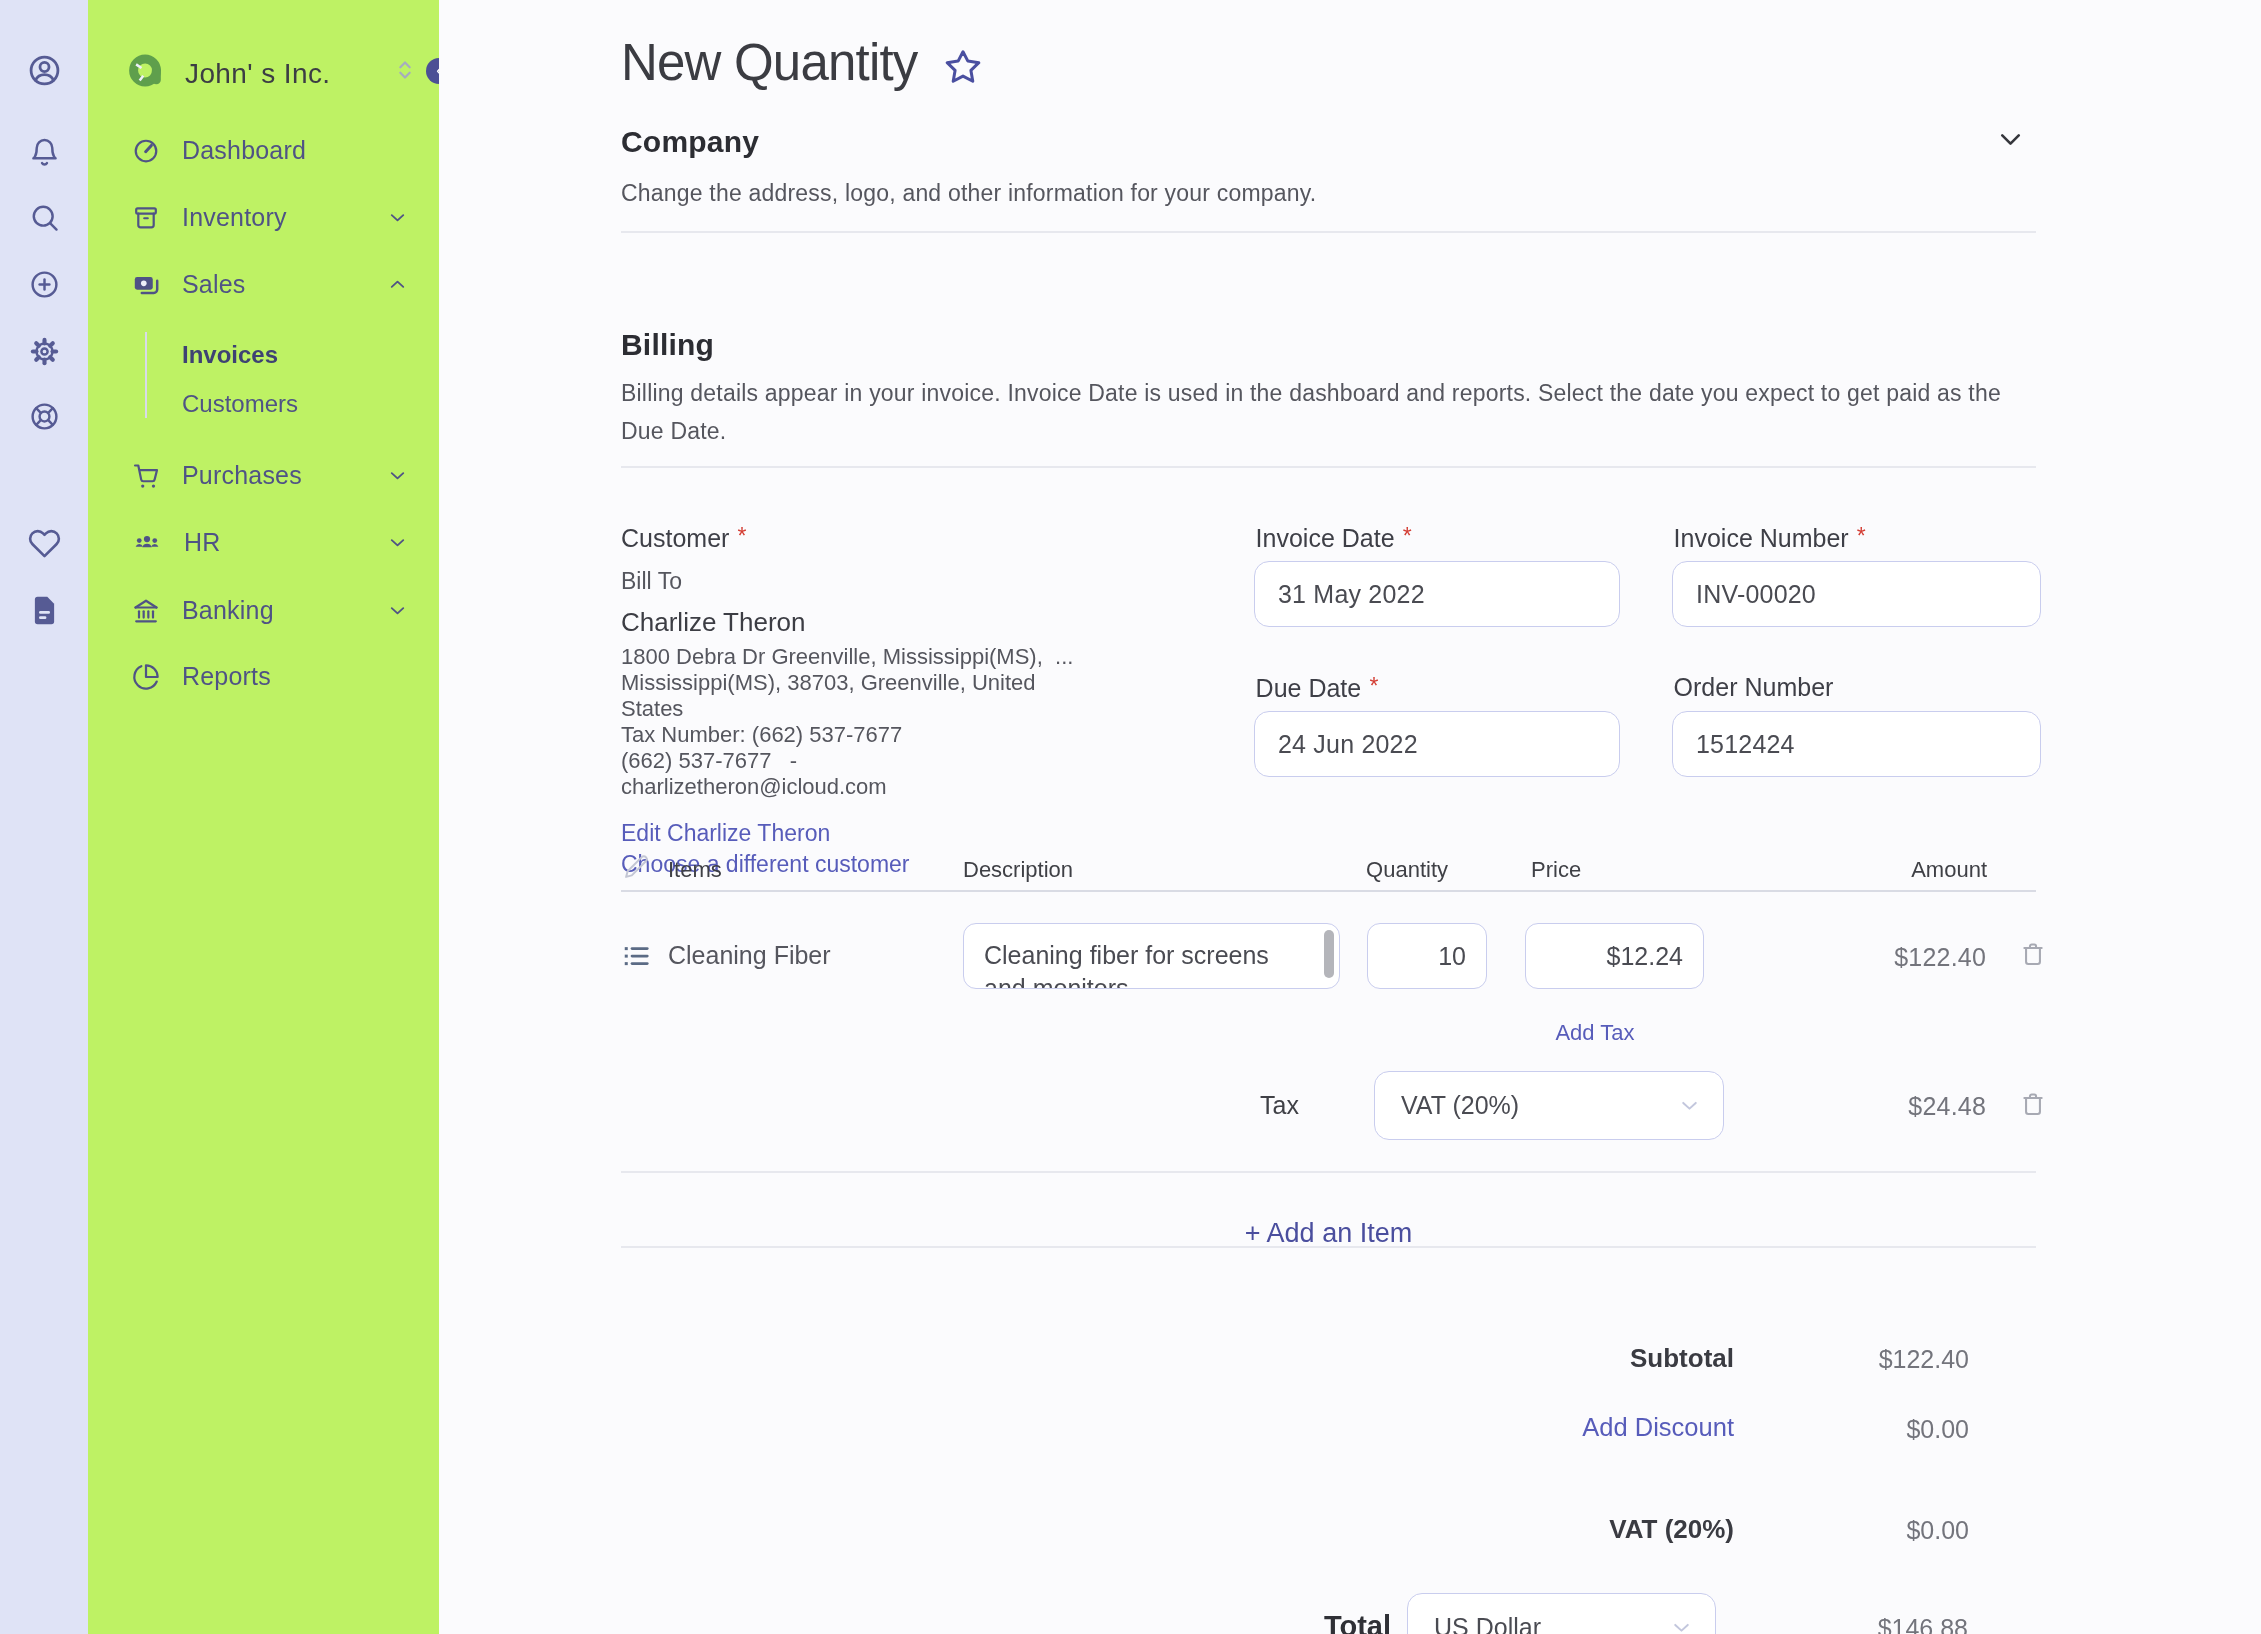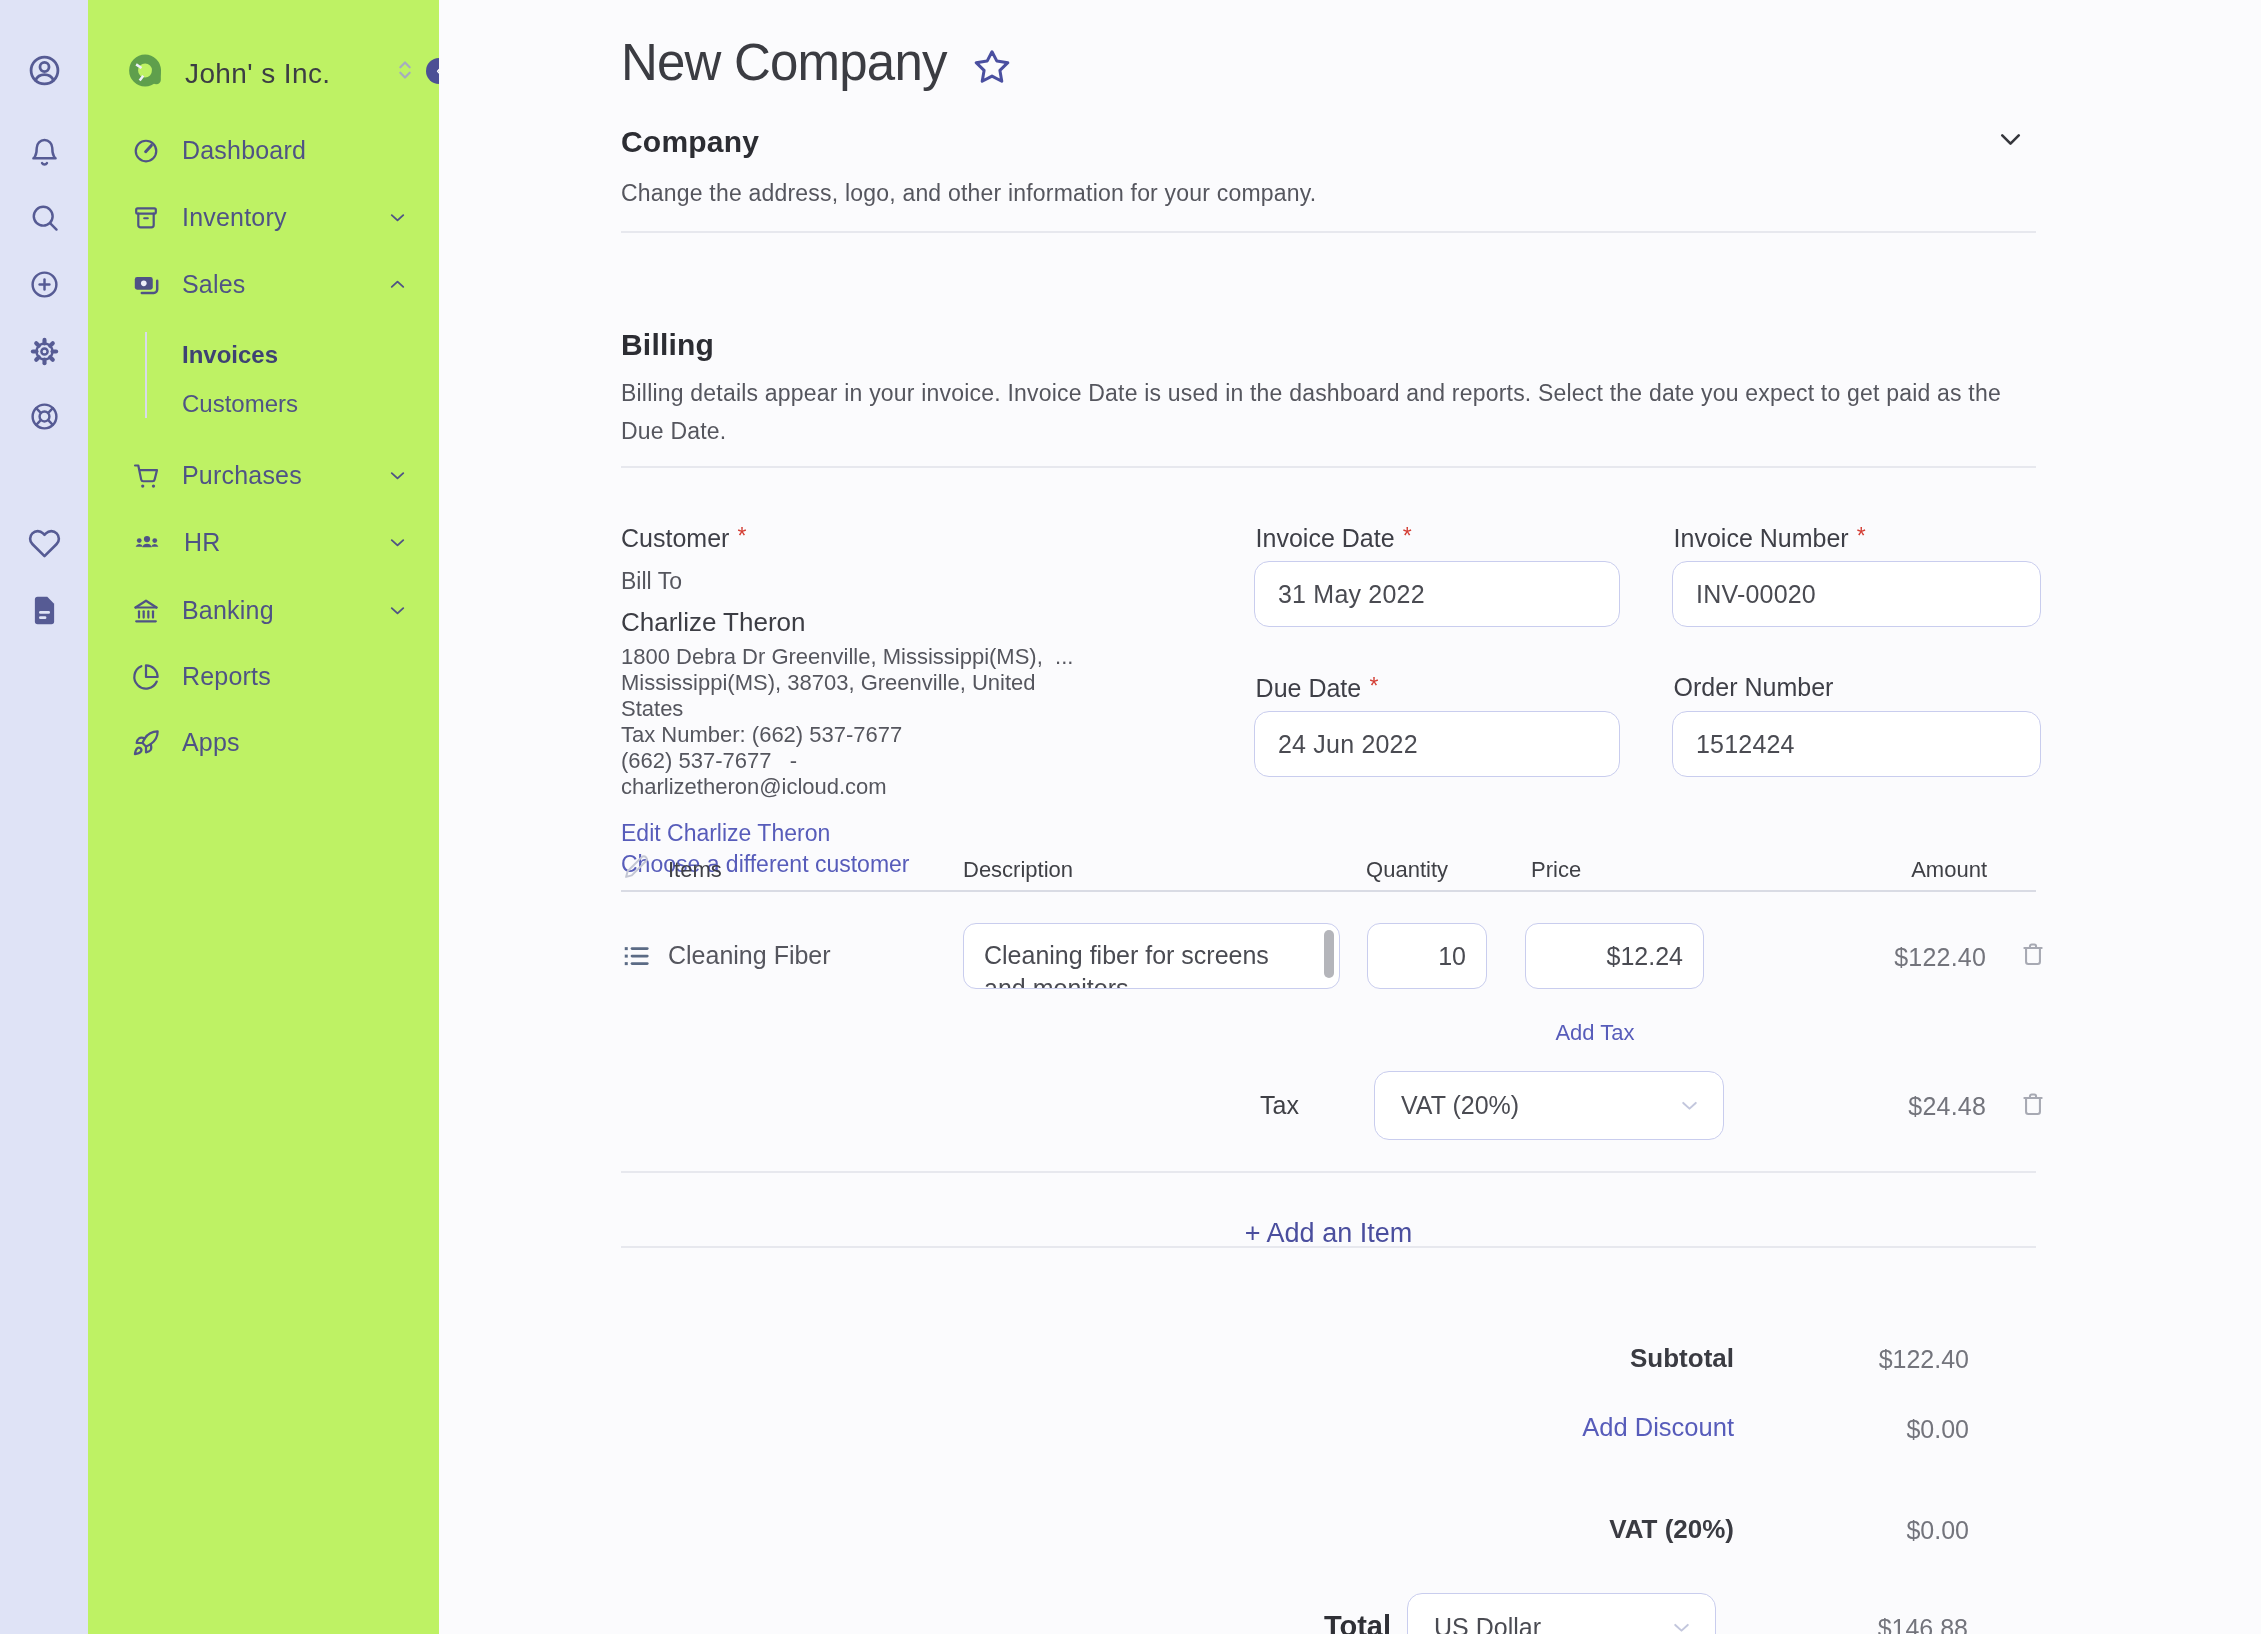--- a/index.html
+++ b/index.html
@@ -290,37 +290,26 @@
   <div class="nav-item" style="top:650px">
     <span>
       <svg class="stroke" width="28" height="28" viewBox="0 0 24 24" stroke-width="2.1">
           <path d="M21.2 15.9A10 10 0 1 1 8 2.8"></path>
           <path d="M22 12A10 10 0 0 0 12 2v10z"></path>
         </svg>
     </span>
     <span class="lbl">Reports</span>
   </div>
 
-  <div class="nav-item" style="top:716px">
-    <span>
-      <svg class="stroke" width="28" height="28" viewBox="0 0 24 24" stroke-width="2">
-          <path d="M4.5 16.5c-1.5 1.26-2 5-2 5s3.74-.5 5-2c.71-.84.7-2.13-.09-2.91a2.18 2.18 0 0 0-2.91-.09z"></path>
-          <path d="m12 15-3-3a22 22 0 0 1 2-3.95A12.88 12.88 0 0 1 22 2c0 2.72-.78 7.5-6 11a22.35 22.35 0 0 1-4 2z"></path>
-          <path d="M9 12H4s.55-3.03 2-4c1.62-1.08 5 0 5 0"></path>
-          <path d="M12 15v5s3.03-.55 4-2c1.08-1.62 0-5 0-5"></path>
-        </svg>
-    </span>
-    <span class="lbl">Apps</span>
-  </div>
 </div>
 
 <div id="main">
 
   <div class="title-row">
-    <span class="page-title">New Company</span>
+    <span class="page-title">New Quantity</span>
     <span style="margin-top:8.2px">
       <svg class="stroke" width="38" height="38" viewBox="0 0 24 24" stroke-width="1.6" style="color:#4a4fa0">
           <polygon points="12 2.4 15.09 8.26 22 9.27 17 14.14 18.18 21.02 12 17.77 5.82 21.02 7 14.14 2 9.27 8.91 8.26"></polygon>
         </svg>
     </span>
   </div>
 
   <div class="h2" style="top:125px">Company</div>
   <div class="sec-chev">
     <svg class="stroke" width="33" height="33" viewBox="0 0 24 24" stroke-width="2.4">

